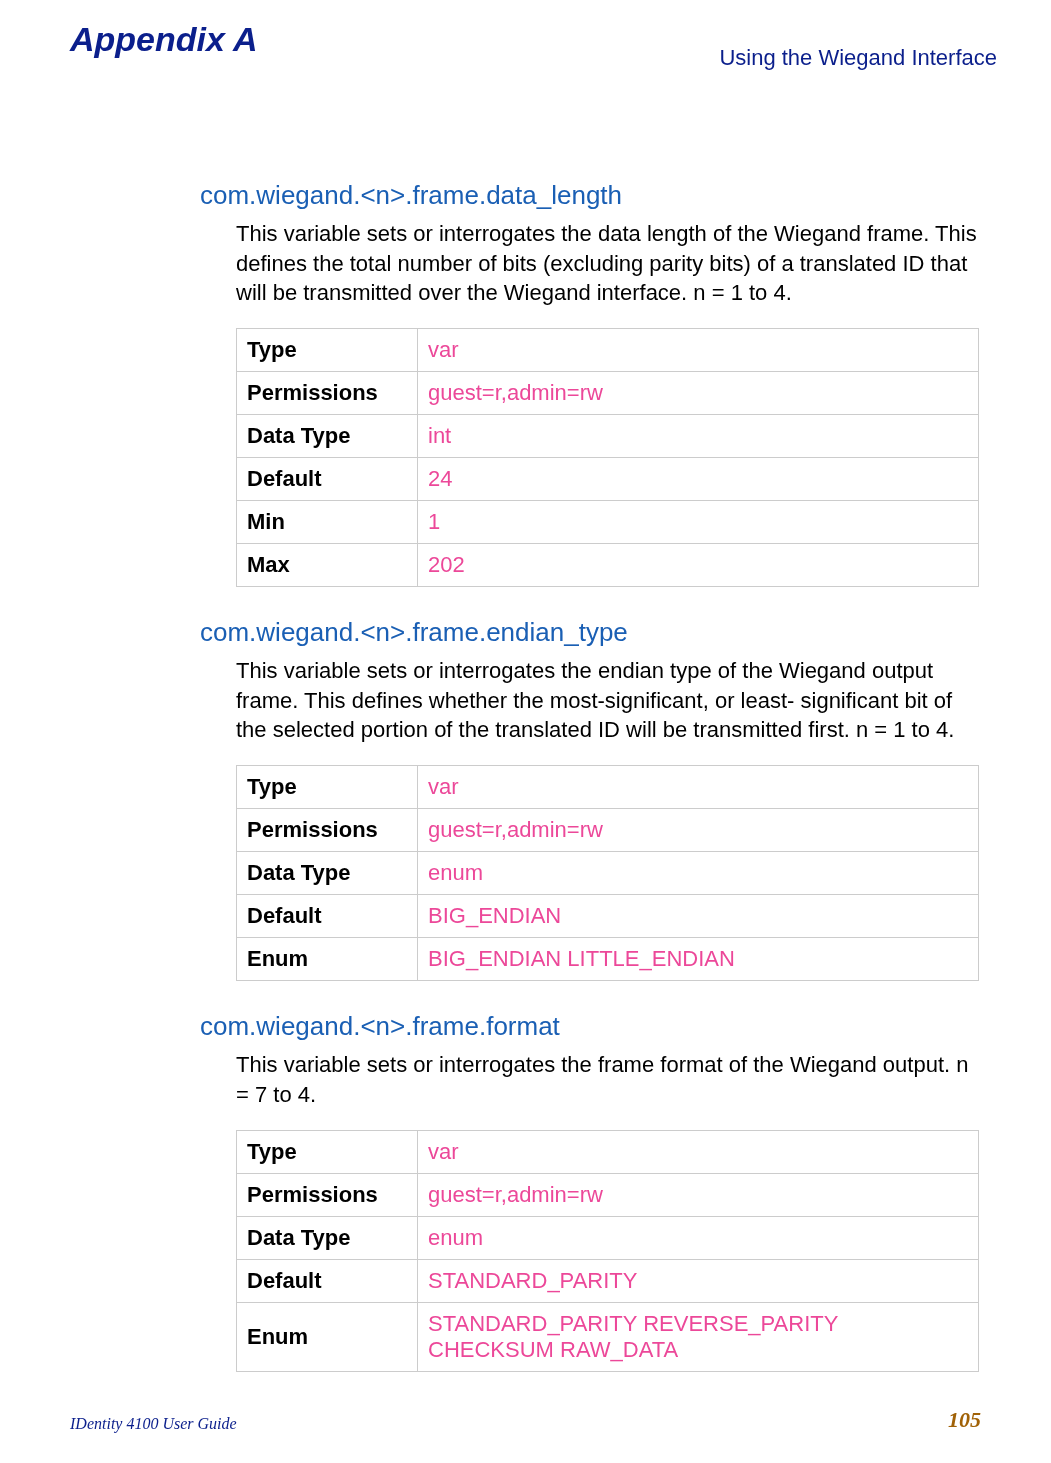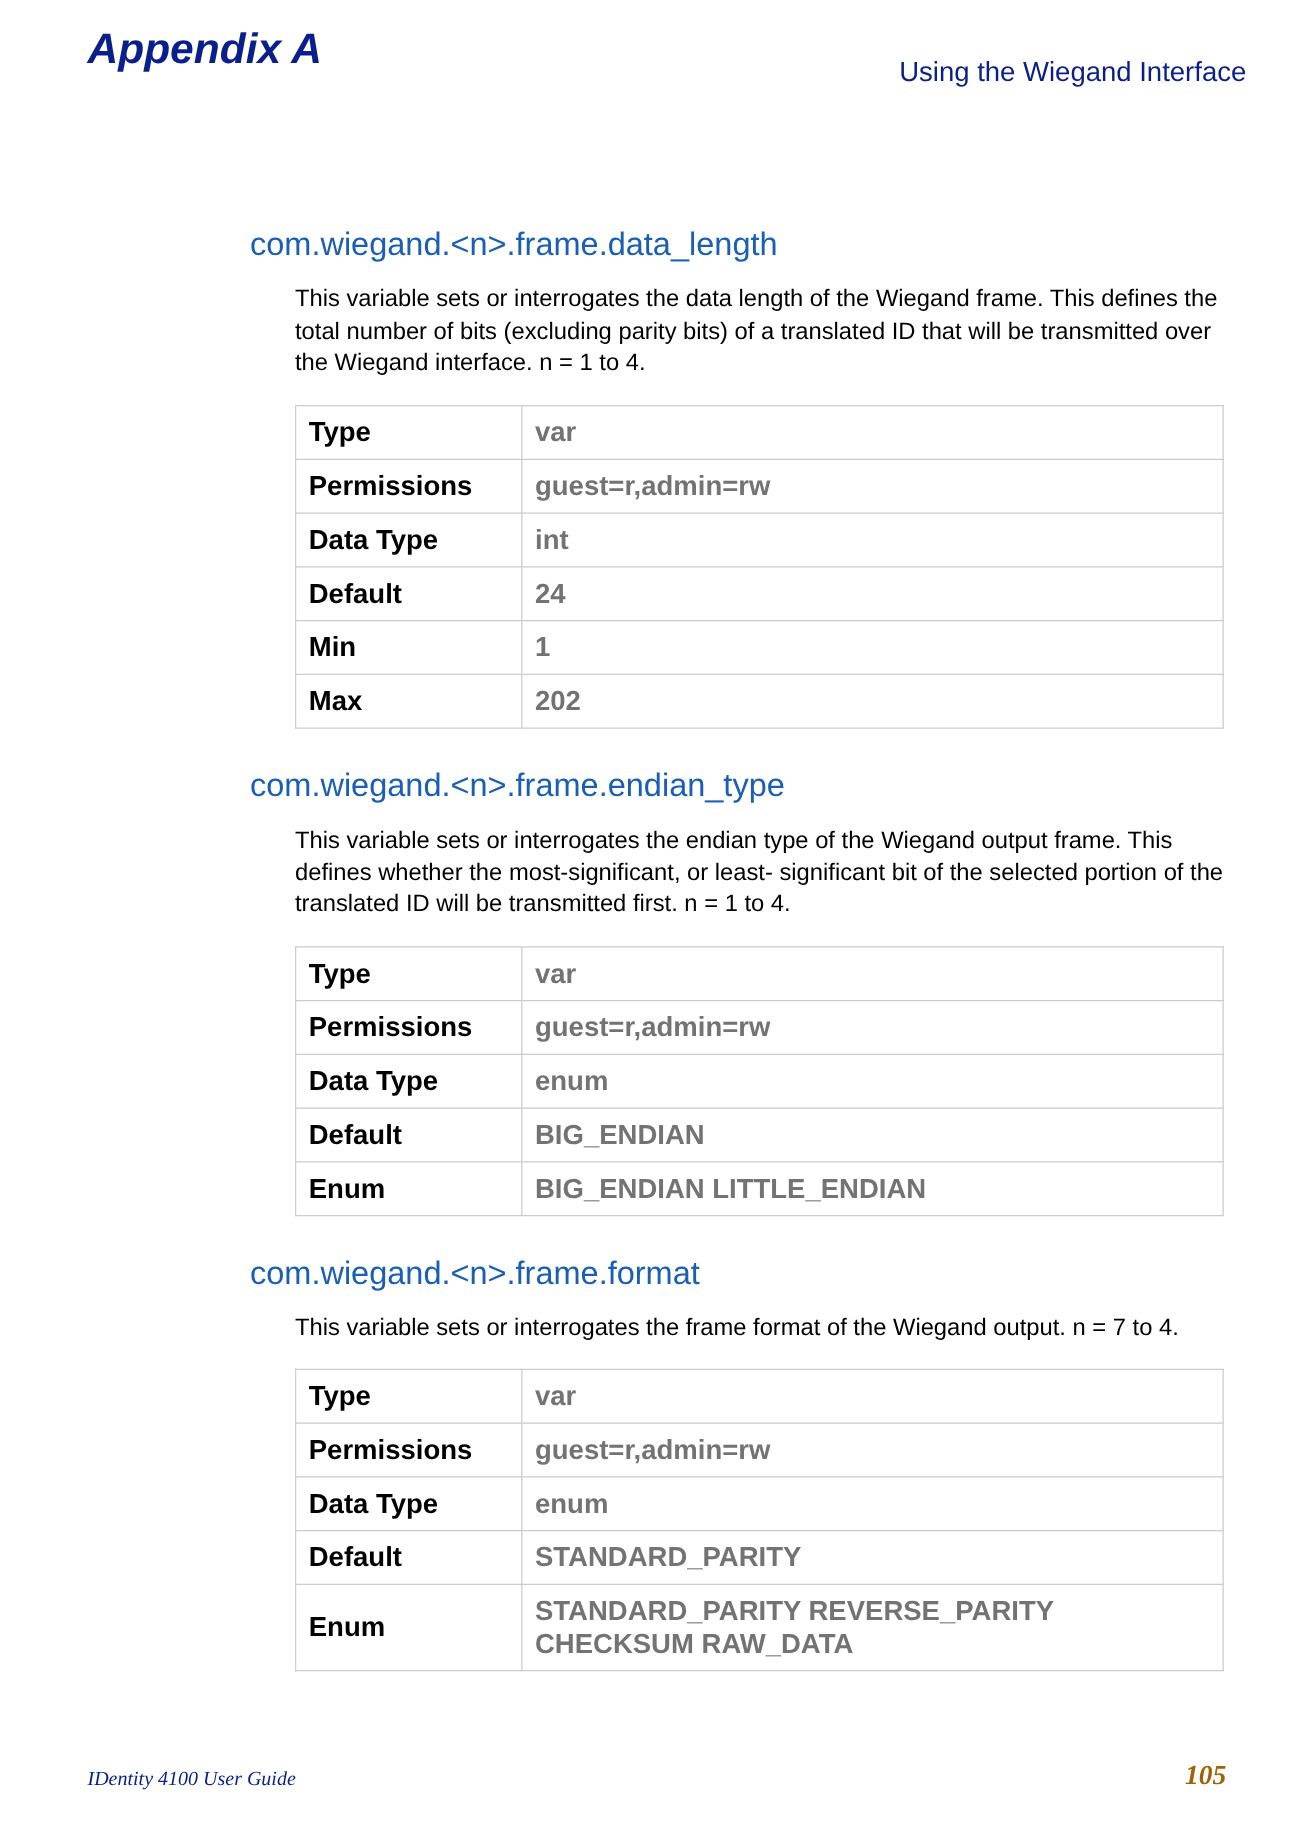--- a/index.html
+++ b/index.html
@@ -42,23 +42,23 @@
     right: 72px;
   }
   h2.section-title {
     font-family: Arial, Helvetica, sans-serif;
     font-size: 26px;
     color: #1a5fb4;
     font-weight: normal;
     margin: 30px 0 8px 0;
   }
   .section-desc {
-    font-size: 19px;
+    font-size: 22px;
     color: #000;
-    margin: 16px 0 20px 36px;
+    margin: 0 0 20px 36px;
     line-height: 1.35;
   }
   table.spec {
     width: 100%;
     border-collapse: collapse;
     margin: 0 0 10px 36px;
     font-size: 22px;
     table-layout: fixed;
     width: calc(100% - 36px);
   }
@@ -66,22 +66,22 @@
     border: 1px solid #ccc;
     padding: 8px 10px;
     vertical-align: middle;
   }
   table.spec td:first-child {
     width: 160px;
     font-weight: bold;
     color: #000;
   }
   table.spec td:last-child {
-    color: #737373;
-    font-weight: bold;
+    color: #ec4899;
+    font-weight: normal;
   }
   .footer-left {
     position: absolute;
     bottom: 30px;
     left: 70px;
     font-family: "Times New Roman", serif;
     font-style: italic;
     font-size: 16px;
     color: #0b1f8c;
   }

